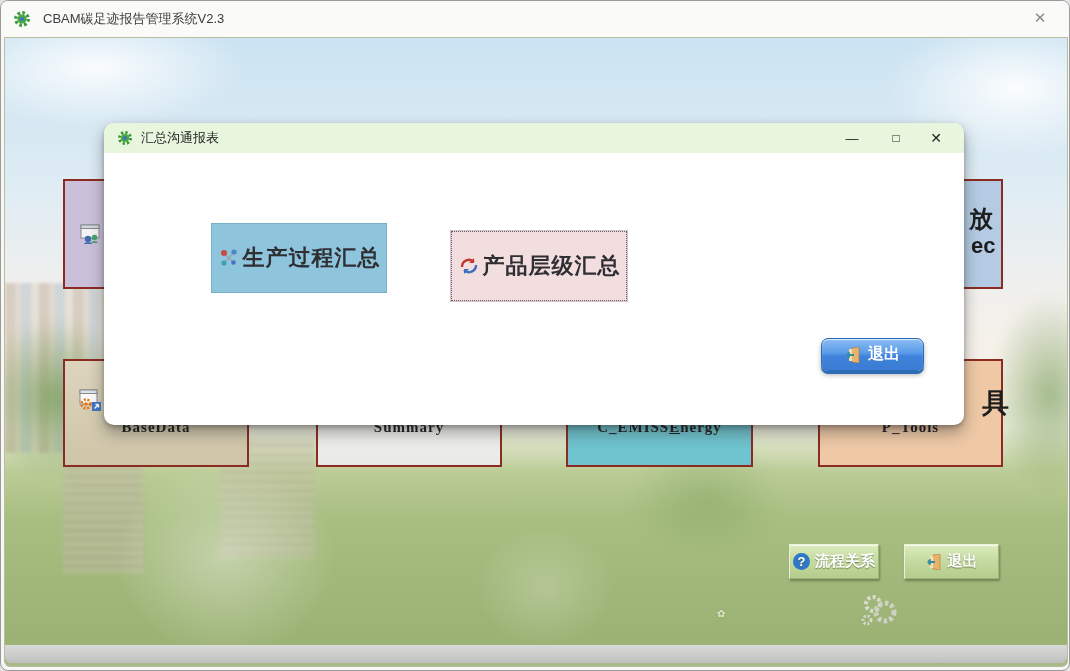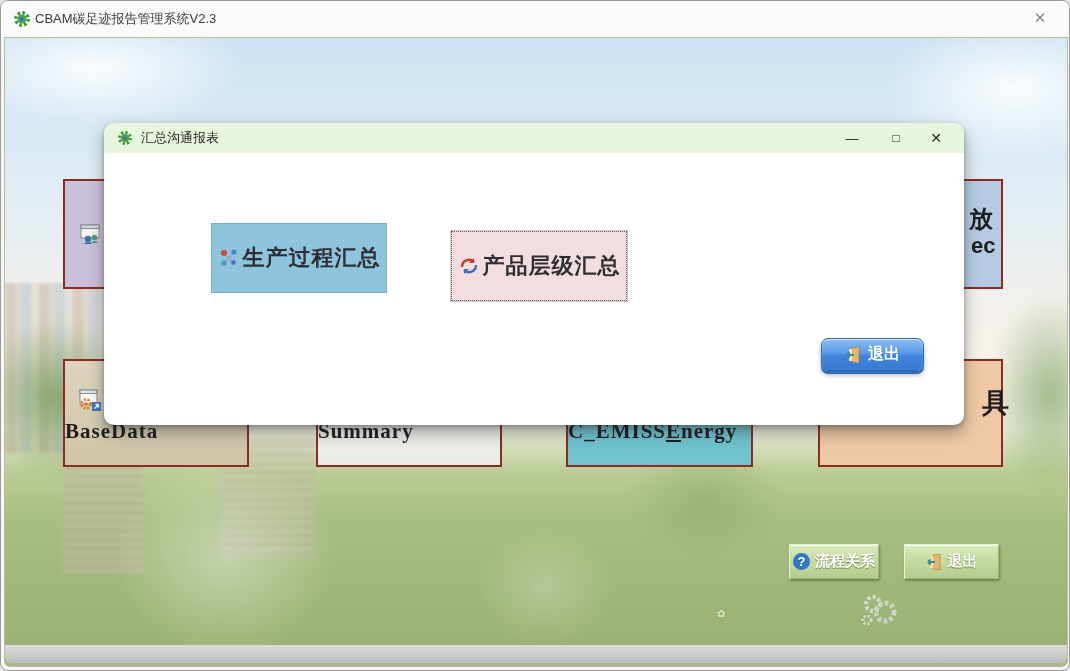--- a/index.html
+++ b/index.html
@@ -1,42 +1,42 @@
 <!DOCTYPE html>
 <html><head>
 <meta charset="utf-8">
 <style>
   * { margin:0; padding:0; box-sizing:border-box; }
   html,body { width:1070px; height:671px; font-family:"Liberation Sans",sans-serif; background:#e4e4e4; }
   #stage { position:relative; width:1070px; height:671px; background:#f7f7f5; border:1px solid #9a9a9a; border-radius:8px; overflow:hidden; }
 
   
   #titlebar { position:absolute; left:0; top:0; width:100%; height:36px; background:#fafaf8; display:flex; align-items:center; padding-left:12px; }
-  #titlebar .title { font-size:13px; color:#3c3c3c; margin-left:4px; }
+  #titlebar .title { font-size:13px; color:#3c3c3c; margin-left:12px; }
   .win-close { position:absolute; right:8px; top:2px; width:42px; height:30px; display:flex; align-items:center; justify-content:center; color:#8a8a8a; font-size:15px; cursor:pointer; }
 
   
   #content { position:absolute; left:3px; top:36px; width:1064px; height:630px; border:1px solid #b9bd9e; border-radius:0 0 6px 6px; overflow:hidden;
     background:linear-gradient(180deg,#cbe3f2 0%,#dfecf4 24%,#f2f0ec 42%,#f7f2ea 52%,#edeede 62%,#bccd97 69%,#a9bf82 76%,#9fb678 89%,#9cb274 96%,#a8b98c 100%); }
   .cloud { position:absolute; border-radius:50%; background:radial-gradient(closest-side,rgba(255,255,255,.9),rgba(255,255,255,0)); }
   .deco { position:absolute; pointer-events:none; }
   .cityband { left:0; top:245px; width:118px; height:170px; opacity:.45; filter:blur(1.5px);
     background:repeating-linear-gradient(90deg,#b9a48f 0 10px,#cdbfae 10px 16px,#a9b7c2 16px 26px,#d8cfc2 26px 34px); }
   .treeblob { border-radius:50%; filter:blur(6px); background:radial-gradient(closest-side,rgba(110,150,80,.75),rgba(110,150,80,0)); }
   .bokeh { border-radius:50%; background:radial-gradient(closest-side,rgba(255,255,255,.35),rgba(255,255,255,0)); }
   .coinstack { left:58px; top:395px; width:80px; height:140px; opacity:.5; filter:blur(2px);
     background:repeating-linear-gradient(180deg,#c9c2ae 0 6px,#a89f8d 6px 9px); }
   .coinstack2 { left:215px; top:400px; width:95px; height:120px; opacity:.4; filter:blur(2px);
     background:repeating-linear-gradient(180deg,#cdc6b2 0 6px,#aaa18f 6px 9px); }
   .roadband { position:absolute; left:0; bottom:3px; width:100%; height:18px; background:linear-gradient(180deg,#dadbd9,#bfc1bf); border-radius:0 0 6px 6px; }
   .flower { color:#f5f2e4; text-shadow:0 0 2px rgba(120,140,90,.6); position:absolute; }
 
   
   .bgbtn { position:absolute; border:2px solid #8b2b22; }
-  .bgbtn .en { position:absolute; left:0; right:0; top:58px; font-family:"Liberation Serif",serif; font-weight:bold; font-size:21px; color:#1d1d1d; letter-spacing:1px; }
+  .bgbtn .en { position:absolute; left:0; right:0; top:58px; text-align:center; font-family:"Liberation Serif",serif; font-weight:bold; font-size:15px; color:#1d1d1d; letter-spacing:1px; }
   .frag { position:absolute; font-weight:bold; color:#1d1d1d; }
 
   
   .greenbtn { position:absolute; height:35px; background:linear-gradient(180deg,#dcebbd 0%,#c6dba2 45%,#b4cc8c 100%);
     border:1px solid #9fb37c; border-top-color:#e8f2d6; border-left-color:#e8f2d6; box-shadow:1px 2px 2px rgba(60,80,40,.5), inset 0 1px 0 rgba(255,255,255,.7);
     display:flex; align-items:center; justify-content:center; gap:5px; color:#fff; font-size:15px; font-weight:bold; text-shadow:0 1px 1px rgba(90,110,60,.8); cursor:pointer; }
   .qmark { width:17px; height:17px; border-radius:50%; background:#2f78c8; color:#fff; font-size:13px; font-weight:bold; display:flex; align-items:center; justify-content:center; }
 
   
   #dialog { position:absolute; left:103px; top:122px; width:860px; height:302px; border-radius:10px;
@@ -136,20 +136,21 @@
   <div class="bgbtn" style="left:315px;top:358px;width:186px;height:108px;background:linear-gradient(180deg,#fbfbfa,#e9e9e6);">
     <span class="en">Summary</span>
   </div>
 
   <div class="bgbtn" style="left:565px;top:358px;width:187px;height:108px;background:#6fc4cf;">
     <span class="en"><span>C_EMISS</span><span style="text-decoration:underline">E</span><span>nergy</span></span>
   </div>
 
   <div class="bgbtn" style="left:817px;top:358px;width:185px;height:108px;background:#efc9a6;">
     <span class="frag" style="left:162px;top:24px;font-size:27px;">具</span>
+    <span class="en">P_Tools</span>
   </div>
 
   <div class="greenbtn" style="left:788px;top:543px;width:90px;">
     <span class="qmark icon">?</span>
     <span>流程关系</span>
   </div>
   <div class="greenbtn" style="left:903px;top:543px;width:95px;">
     <span class="icon">
       <svg width="17" height="16" viewBox="0 0 17 16">
         <path d="M7 1l7-1v16l-7-1z" fill="#e8b36a" stroke="#b07c30" stroke-width=".6"></path>

